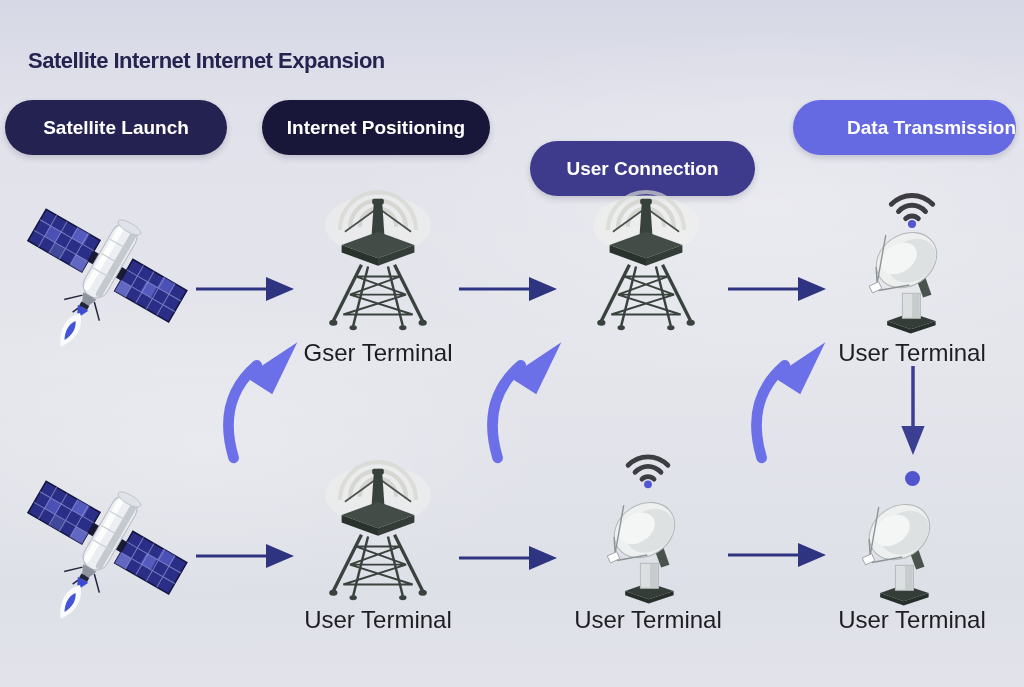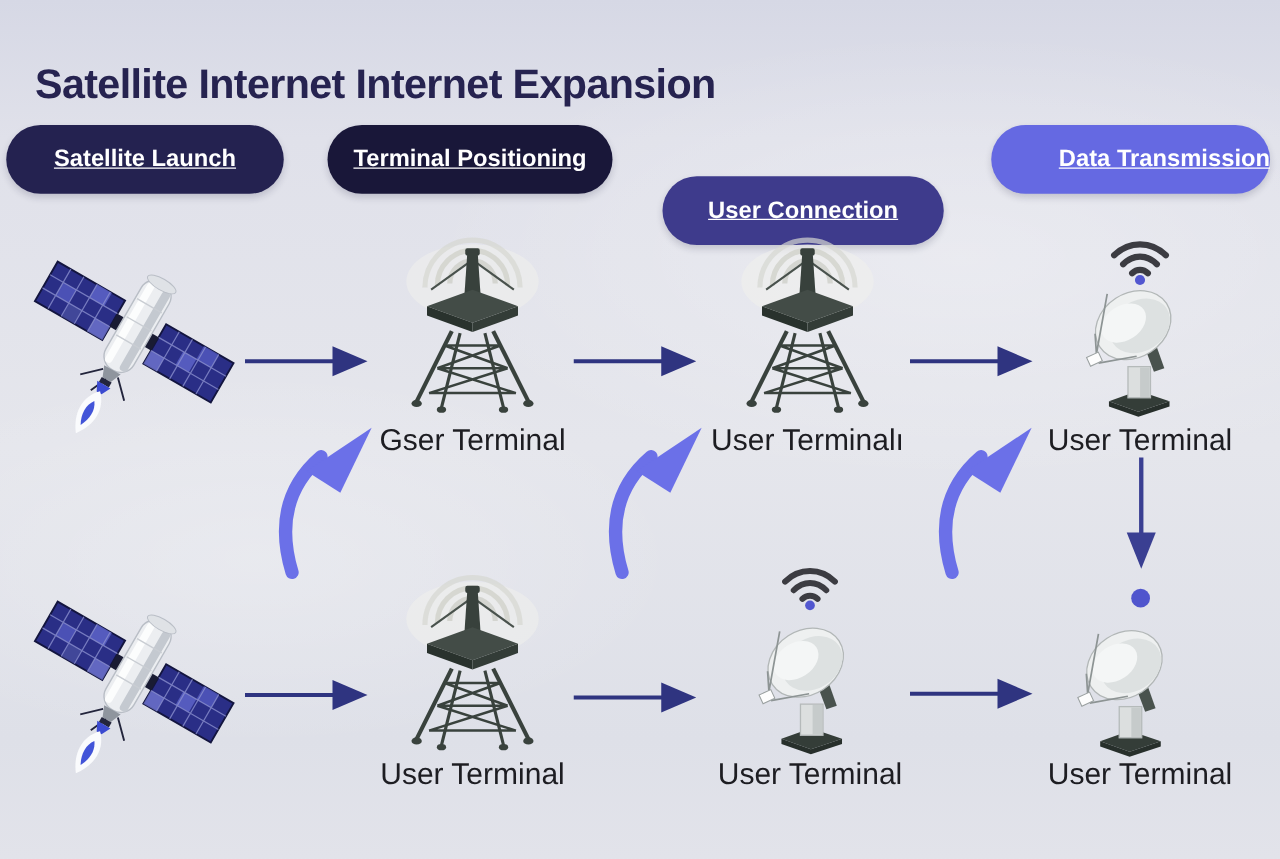--- a/index.html
+++ b/index.html
@@ -11,31 +11,30 @@
     position:relative;
     width:1024px;height:687px;
     overflow:hidden;
     background:
       radial-gradient(620px 260px at 75% 30%, rgba(255,255,255,0.28), rgba(255,255,255,0) 70%),
       radial-gradient(500px 220px at 20% 65%, rgba(255,255,255,0.22), rgba(255,255,255,0) 70%),
       linear-gradient(180deg,#d6d8e5 0%, #e0e1ea 16%, #e5e6ec 52%, #dee0e8 86%, #e2e3ea 100%);
   }
   .title{
     position:absolute;left:28px;top:48px;
-    font-size:33px;font-weight:700;color:#262350;
+    font-size:22px;font-weight:700;color:#262350;
     letter-spacing:-0.5px;
     text-align:right;
   }
   .pill{
     position:absolute;top:100px;height:55px;
     border-radius:28px;
     display:flex;align-items:center;justify-content:center;
     color:#ffffff;font-size:19px;font-weight:700;
     box-shadow:0 3px 6px rgba(30,30,60,0.18);
-    text-decoration:underline;
   }
   .pill1{left:5px;width:222px;background:#242250;}
   .pill2{left:262px;width:228px;background:#191739;}
   .pill3{left:530px;width:225px;background:#3e3b8c;margin-top:41px;}
   .pill4{left:793px;width:223px;background:#6569e2;justify-content:flex-end;}
   .abs{position:absolute;}
   .node-label{
     position:absolute;
     font-size:24px;color:#1d1d22;
     text-align:center;width:200px;
@@ -51,21 +50,21 @@
 <body>
 
 <div class="stage">
 
   <div class="title">Satellite Internet Internet Expansion</div>
 
   <div class="pill pill1">
     <span>Satellite Launch</span>
   </div>
   <div class="pill pill2">
-    <span>Terminal Positioning</span>
+    <span>Internet Positioning</span>
   </div>
   <div class="pill pill3">
     <span>User Connection</span>
   </div>
   <div class="pill pill4">
     <span>Data Transmission</span>
   </div>
 
   <div class="abs" style="left:12px;top:198px;">
     <svg width="190" height="167" viewBox="-20 -15 250 220">
@@ -163,21 +162,20 @@
         <path d="M58 84 L40 156" stroke-width="3"></path>
         <path d="M82 84 L100 156" stroke-width="3"></path>
         <path d="M43 96 L97 96 M43 96 L104 118 M97 96 L36 118 M36 118 L104 118 M36 118 L112 142 M104 118 L28 142 M28 142 L112 142" stroke-width="2.4"></path>
       </g>
       <ellipse cx="16" cy="152" rx="5" ry="3.5" fill="#39423d"></ellipse>
       <ellipse cx="124" cy="152" rx="5" ry="3.5" fill="#39423d"></ellipse>
       <ellipse cx="40" cy="158" rx="4.5" ry="3" fill="#39423d"></ellipse>
       <ellipse cx="100" cy="158" rx="4.5" ry="3" fill="#39423d"></ellipse>
     </svg>
   </div>
-  <div class="node-label" style="left:546px;top:339px;">User Terminalı</div>
 
   <div class="abs" style="left:728px;top:274px;">
     <svg width="100" height="30" viewBox="0 0 100 30">
       <line x1="0" y1="15" x2="72" y2="15" stroke="#2f3480" stroke-width="3.2"></line>
       <polygon points="70,3 98,15 70,27" fill="#2f3480"></polygon>
     </svg>
   </div>
 
   <div class="abs" style="left:885px;top:184px;">
     <svg width="54" height="44" viewBox="0 0 60 48">

